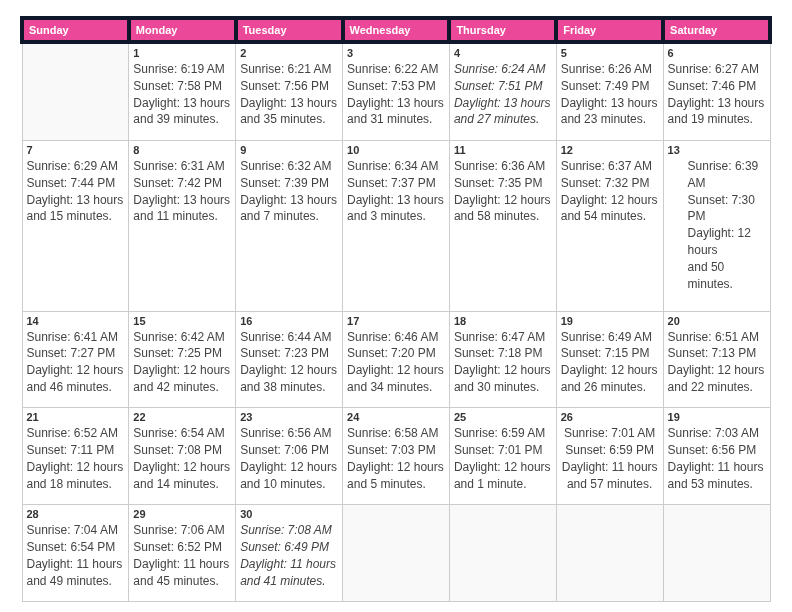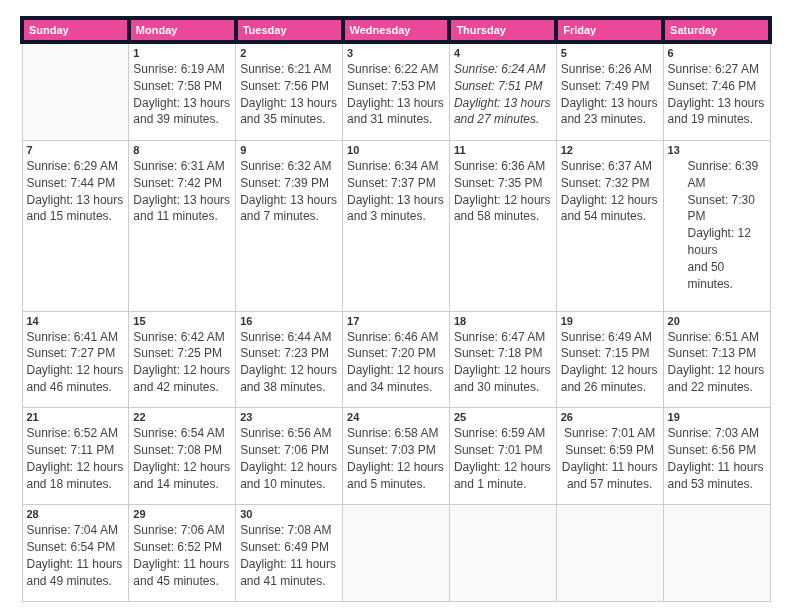--- a/index.html
+++ b/index.html
@@ -320,21 +320,21 @@
           </td>
           <td>
             <span class="day-num">29</span>
             <div class="day-info" style="white-space: pre-line;">Sunrise: 7:06 AM
 Sunset: 6:52 PM
 Daylight: 11 hours
 and 45 minutes.</div>
           </td>
           <td>
             <span class="day-num">30</span>
-            <div class="day-info" style="white-space: pre-line;">Sunrise: 7:08 AM
+            <div class="day-info" style="white-space: pre-line; font-style: italic;">Sunrise: 7:08 AM
 Sunset: 6:49 PM
 Daylight: 11 hours
 and 41 minutes.</div>
           </td>
           <td class="empty"></td>
           <td class="empty"></td>
           <td class="empty"></td>
           <td class="empty"></td>
         </tr>
       </tbody>

